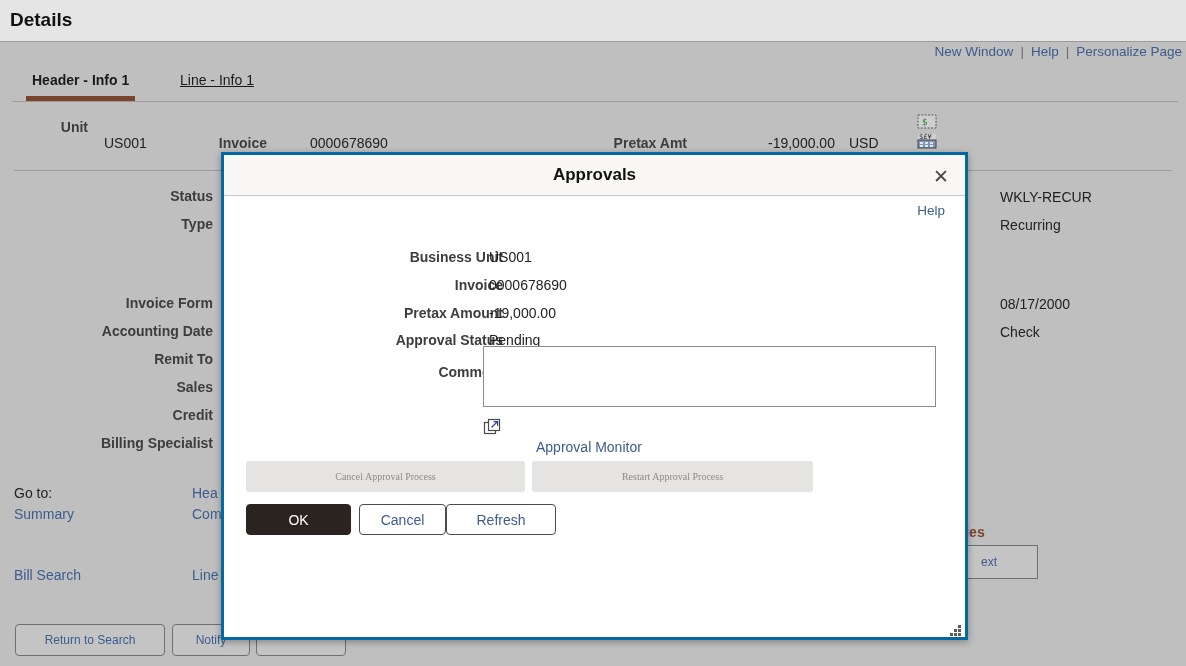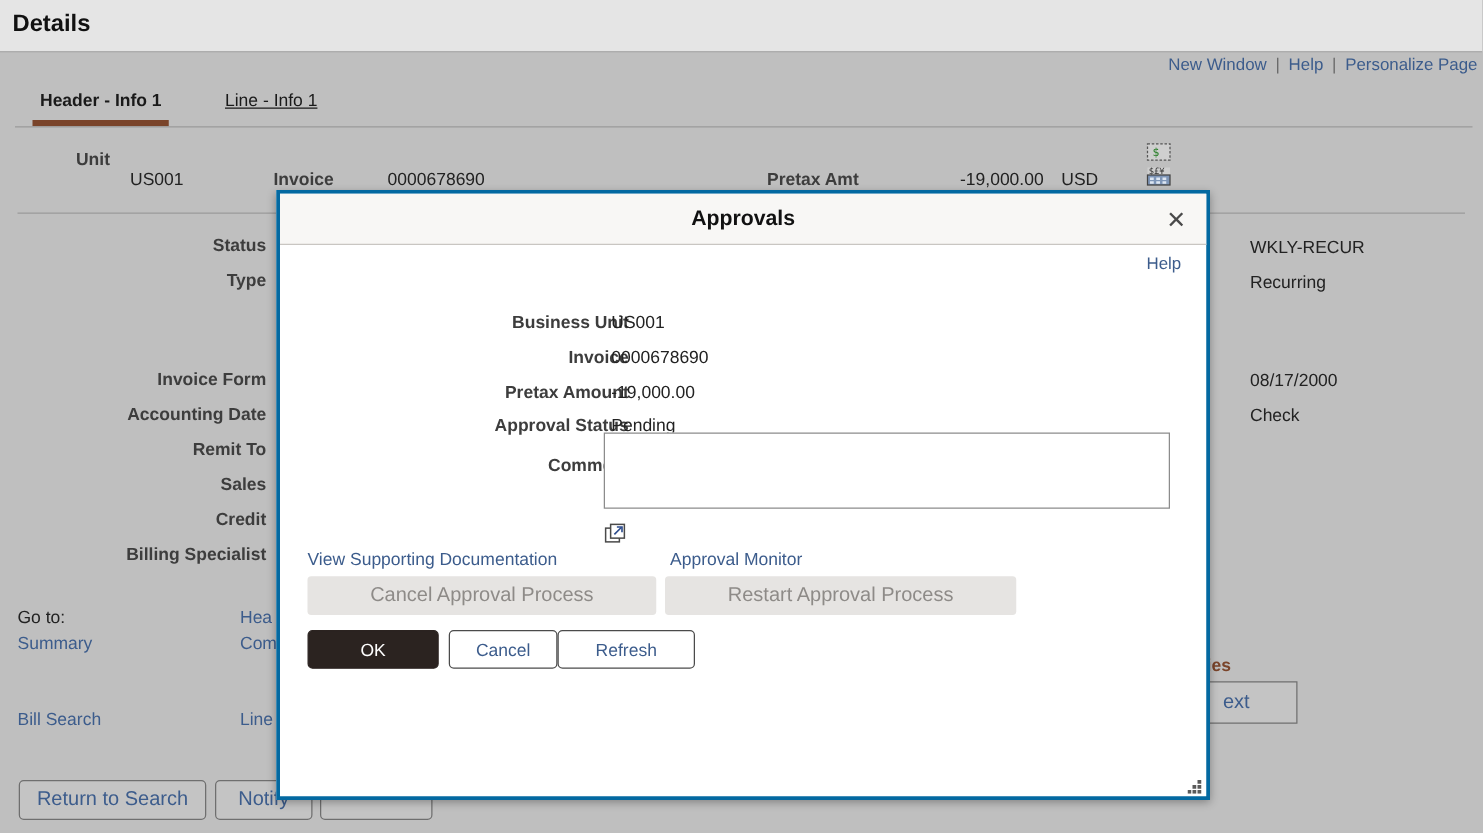--- a/index.html
+++ b/index.html
@@ -77,21 +77,21 @@
   .section-head {
     position: absolute; font-size: 14px; font-weight: bold;
     color: #7a442a; white-space: nowrap;
   }
 
   .btn-gray {
     position: absolute;
     background: #c4c4c4;
     border: 1px solid #6f6f6f;
     border-radius: 4px;
-    color: #3c5c8c; font-size: 16px;
+    color: #3c5c8c; font-size: 12px;
     font-family: "Liberation Sans", sans-serif;
     cursor: pointer;
     text-align: center;
   }
 
   .cur-icon {
     position: absolute;
     width: 22px; height: 36px;
     cursor: pointer;
   }
@@ -162,22 +162,22 @@
   .m-lnk {
     position: absolute; font-size: 14px; color: #3c5c8c;
     text-decoration: none; cursor: pointer; white-space: nowrap;
   }
   .m-btn-disabled {
     position: absolute;
     background: #e6e4e2;
     border: none;
     border-radius: 3px;
     color: #8e8b88;
-    font-size: 16px;
-    font-family: Liberation Sans, sans-serif;
+    font-size: 10px;
+    font-family: Liberation Serif, serif;
     cursor: default;
     text-align: center;
   }
   .m-btn-primary {
     position: absolute;
     background: #2b2320;
     border: 1px solid #2b2320;
     border-radius: 4px;
     color: #ffffff;
     font-size: 14px;
@@ -325,21 +325,20 @@
 
     <div class="expand-icon">
       <svg width="18" height="18" viewBox="0 0 18 18">
         <rect x="1.5" y="4.5" width="11" height="11" fill="#ffffff" stroke="#4a4a4a" stroke-width="1.2"></rect>
         <rect x="5.5" y="1.5" width="11" height="11" fill="#ffffff" stroke="#4a4a4a" stroke-width="1.2"></rect>
         <path d="M8.5 9.5 L14 4" stroke="#2b4a8c" stroke-width="1.3"></path>
         <path d="M10.5 3.6 L14.6 3.6 L14.6 7.7" fill="none" stroke="#2b4a8c" stroke-width="1.3"></path>
       </svg>
     </div>
 
-    <a class="m-lnk" style="left:22px;  top:284px;">View Supporting Documentation</a>
     <a class="m-lnk" style="left:312px; top:284px;">Approval Monitor</a>
 
     <button class="m-btn-disabled" style="left:22px;  top:306px; width:279px; height:31px;" disabled="">
       <span>Cancel Approval Process</span>
     </button>
     <button class="m-btn-disabled" style="left:308px; top:306px; width:281px; height:31px;" disabled="">
       <span>Restart Approval Process</span>
     </button>
 
     <button class="m-btn-primary" style="left:22px;  top:349px; width:105px; height:31px;">

